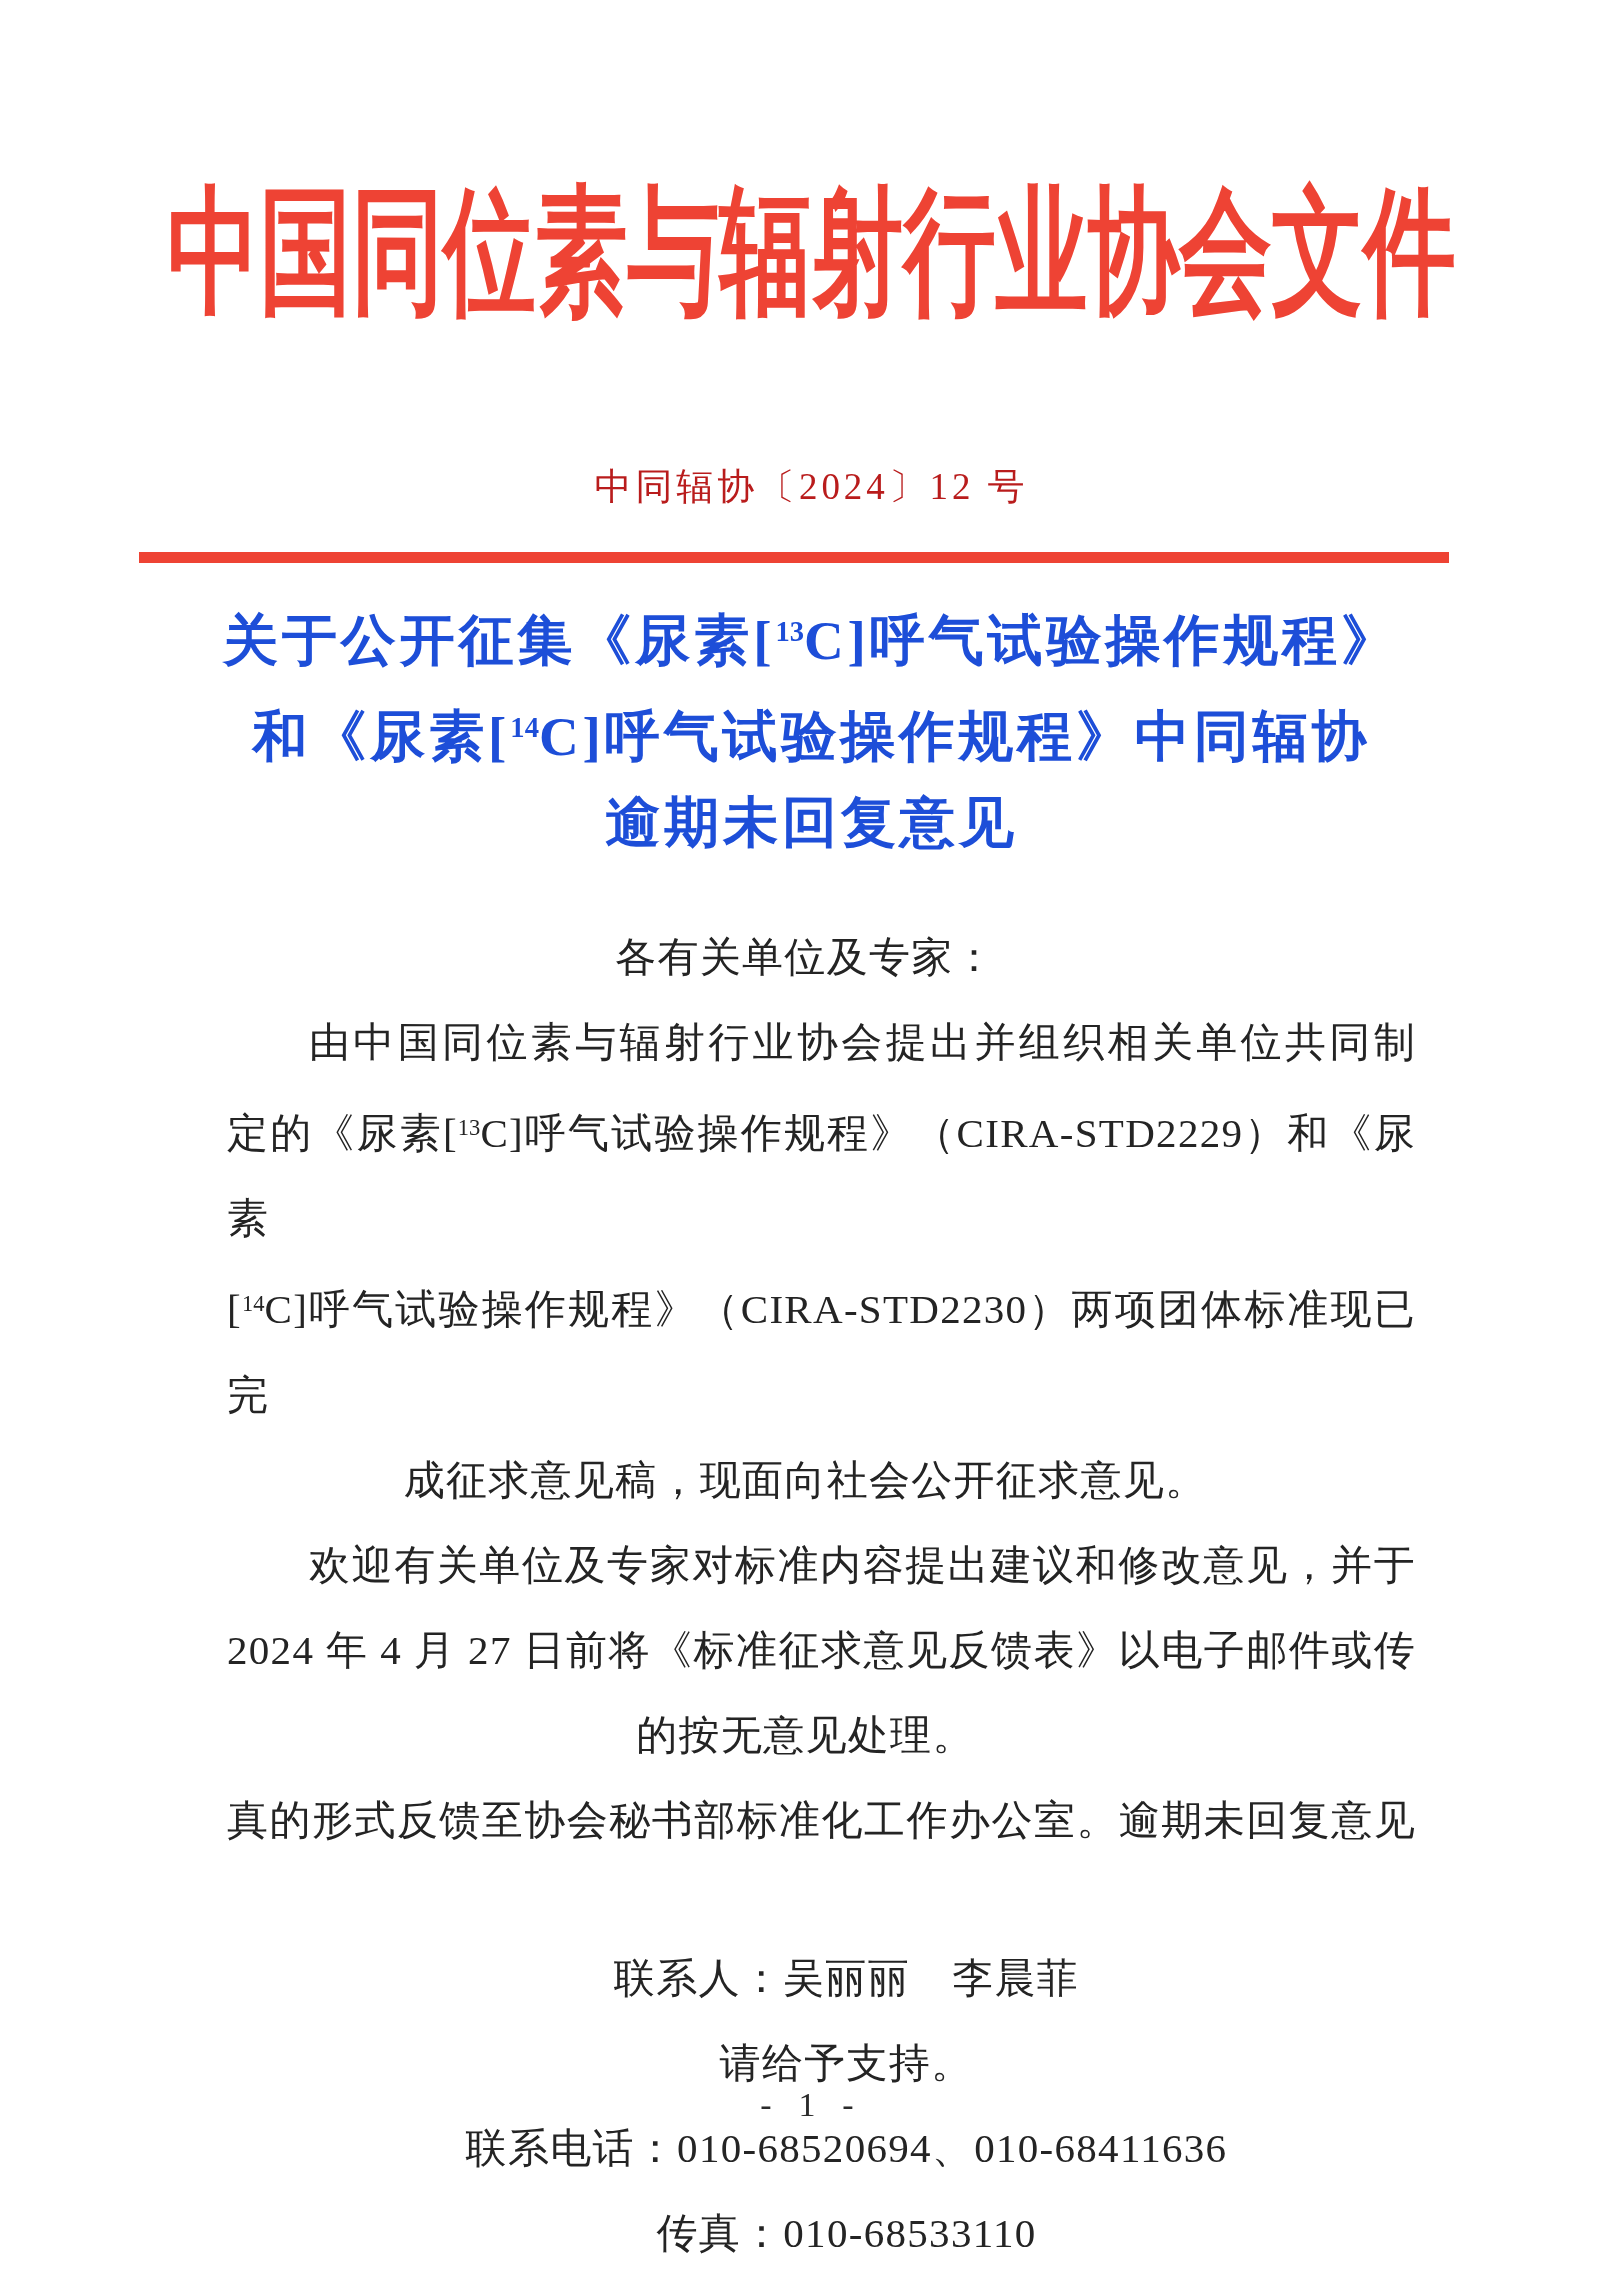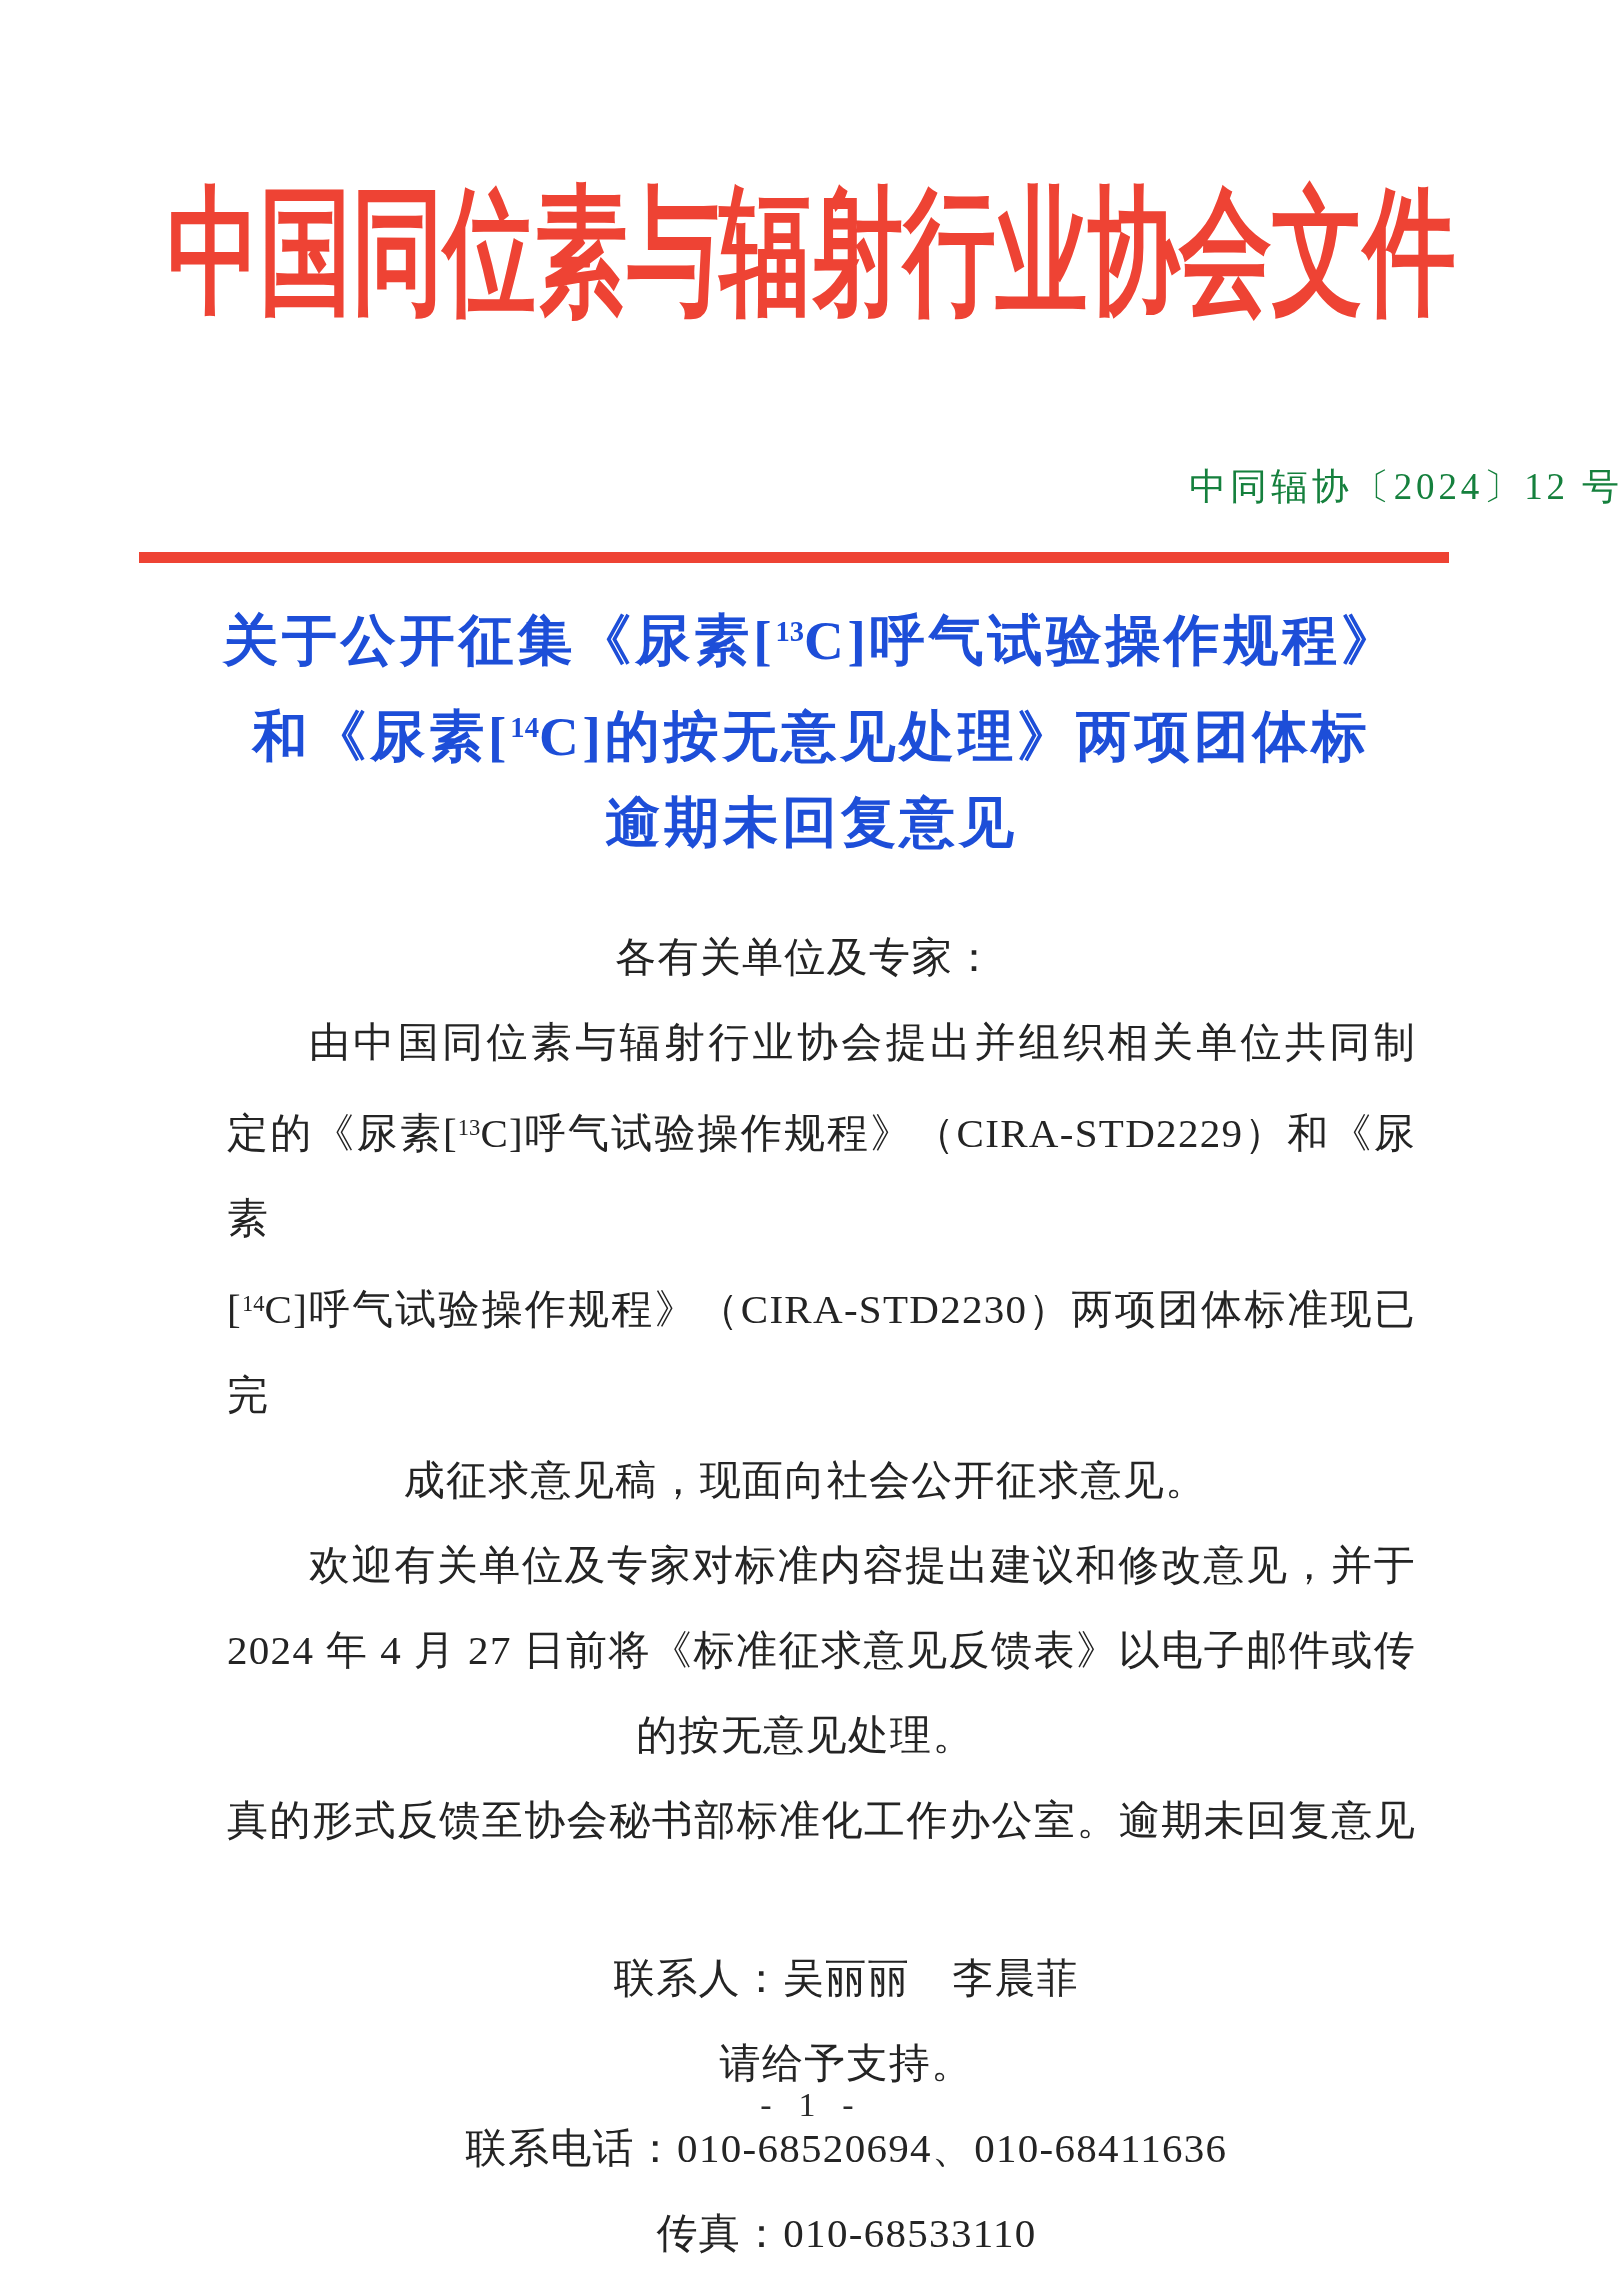--- a/index.html
+++ b/index.html
@@ -21,23 +21,23 @@
     position:absolute;top:182px;left:0;width:100%;
     text-align:center;
     font-size:92px;line-height:95px;font-weight:700;
     color:var(--red);
     transform:scaleY(1.5);transform-origin:50% 0;
     white-space:nowrap;
   }
   
   .doc-number{
     position:absolute;top:461px;left:0;width:100%;
-    text-align:right;
+    text-align:center;
     font-size:37px;line-height:52px;letter-spacing:3.9px;
-    color:#15803d;
+    color:#b91c1c;
   }
   
   .red-line{
     position:absolute;top:552px;left:139px;
     width:1310px;height:10.5px;
     background:var(--red);
   }
   
   .doc-title{
     position:absolute;top:588px;left:98px;width:1427px;
@@ -73,21 +73,21 @@
 <div class="page">
 
   <div class="org-title">中国同位素与辐射行业协会文件</div>
 
   <div class="doc-number">中同辐协〔2024〕12 号</div>
 
   <div class="red-line"></div>
 
   <div class="doc-title">
       <div class="title-line"><span>关于公开征集《尿素[</span><sup>13</sup><span>C]呼气试验操作规程》</span></div>
-      <div class="title-line"><span>和《尿素[</span><sup>14</sup><span>C]的按无意见处理》两项团体标</span></div>
+      <div class="title-line"><span>和《尿素[</span><sup>14</sup><span>C]呼气试验操作规程》中同辐协</span></div>
       <div class="title-line"><span>逾期未回复意见</span></div>
     </div>
 
   <div class="body-block">
     <p class="body-line">各有关单位及专家：</p>
   <p class="body-line indent justify"><span>由中国同位素与辐射行业协会提出并组织相关单位共同制</span></p>
       <p class="body-line justify"><span>定的《尿素[</span><sup>13</sup><span>C]呼气试验操作规程》（CIRA-STD2229）和《尿素</span></p>
       <p class="body-line justify"><span>[</span><sup>14</sup><span>C]呼气试验操作规程》（CIRA-STD2230）两项团体标准现已完</span></p>
       <p class="body-line"><span>成征求意见稿，现面向社会公开征求意见。</span></p>
       <p class="body-line indent justify"><span>欢迎有关单位及专家对标准内容提出建议和修改意见，并于</span></p>

